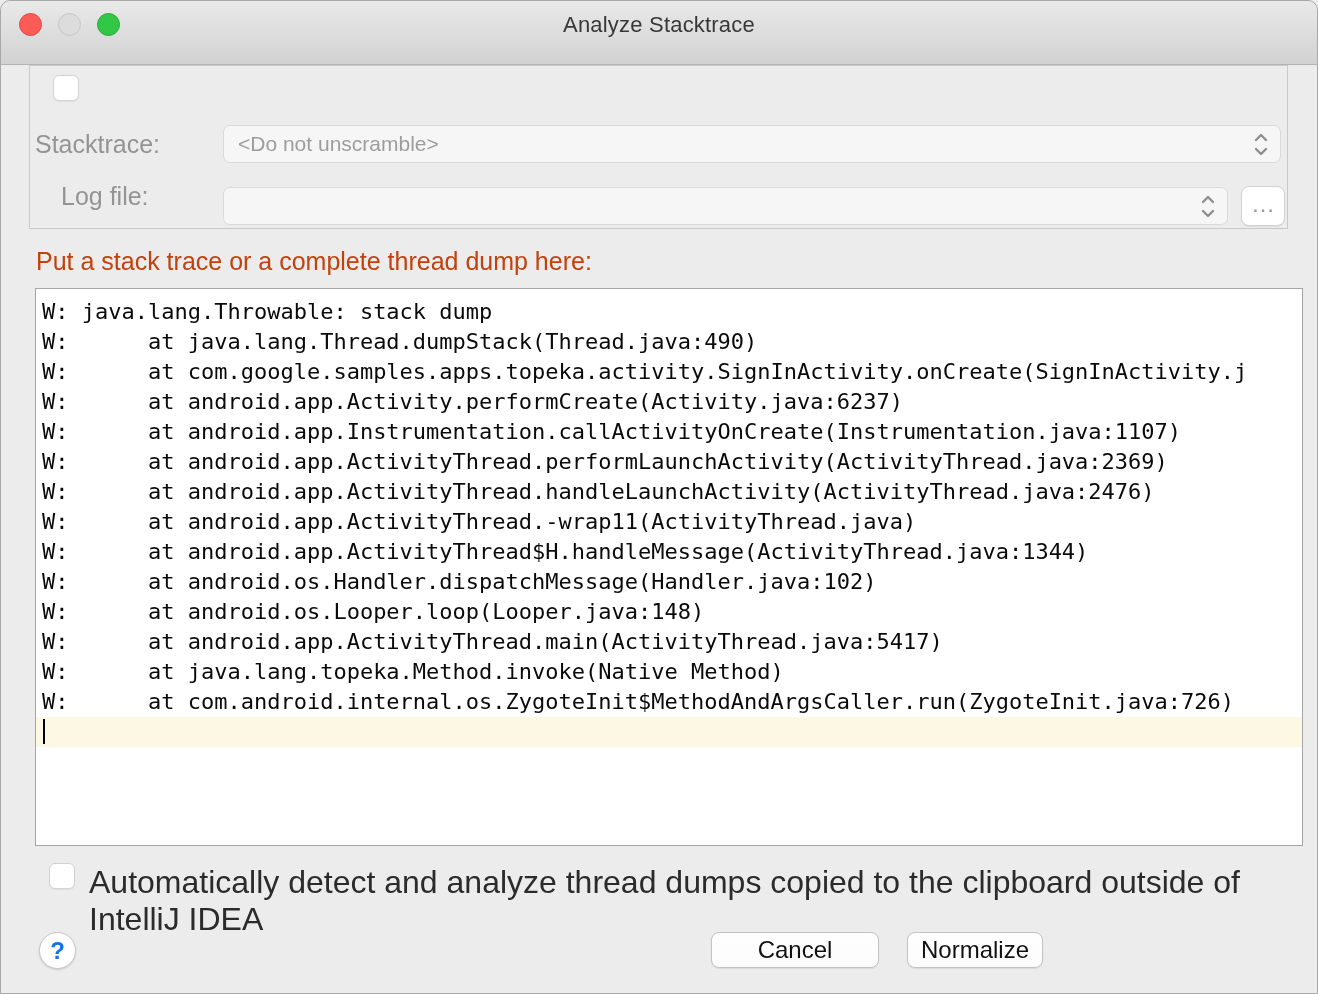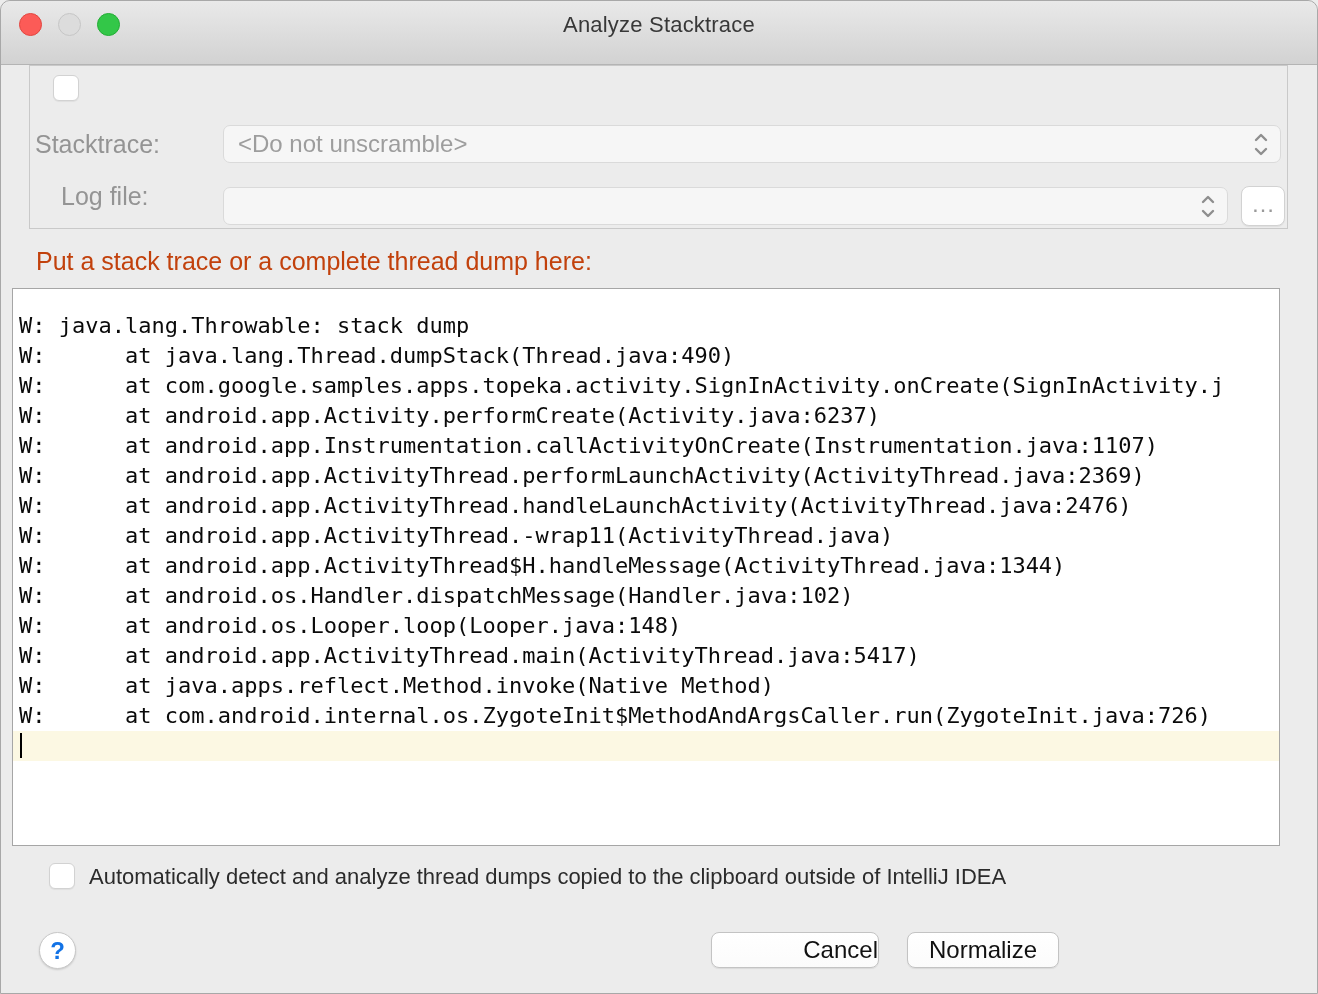--- a/index.html
+++ b/index.html
@@ -37,66 +37,66 @@
   }
   .cb1 { left:52px; top:74px; }
   .lbl-disabled { color:#949494; font-size:25px; }
   .unscramble-label { position:absolute; left:90px; top:73px; }
   .unscramble-label .mn { text-decoration:underline; text-underline-offset:4px; }
   .unscrambler-label { position:absolute; left:34px; top:129px; }
   .logfile-label     { position:absolute; left:34px; top:181px;margin-left:26px; }
   .combo {
     position:absolute; height:38px; background:#f6f6f6;
     border:1px solid #dadada; border-radius:7px;
-    font-size:24px; color:#9d9d9d; line-height:36px; padding-left:14px;
+    font-size:21px; color:#9d9d9d; line-height:36px; padding-left:14px;
     overflow:hidden; white-space:nowrap;
   }
   .combo1 { left:222px; top:124px; width:1058px; }
   .combo2 { left:222px; top:186px; width:1005px; }
   .spinner { position:absolute; right:10px; top:5px; width:18px; height:28px; }
   .browse-btn {
     position:absolute; left:1240px; top:185px; width:44px; height:40px;
     background:#ffffff; border:1px solid #d2d2d2; border-radius:8px;
     color:#9a9a9a; font-size:24px; text-align:center; line-height:34px;
     box-shadow:0 1px 1px rgba(0,0,0,0.06);
   }
 
   
   .prompt { position:absolute; left:35px; top:246px; font-size:25px; color:#c2410c; }
   .editor {
-    position:absolute; left:11px; top:287px; width:1268px; height:558px;
+    position:absolute; left:34px; top:287px; width:1268px; height:558px;
     background:#ffffff; border:1px solid #a6a6a6; overflow:hidden;
     font-family:"DejaVu Sans Mono", monospace; font-size:22px; line-height:30px;
-    color:#0a0a0a; padding-top:22px;
+    color:#0a0a0a; padding-top:8px;
   }
   .code-line { white-space:pre; padding-left:6px; height:30px; }
   .code-line.hl { background:#fcf8e3; }
   .caret {
     display:inline-block; width:2px; height:25px; background:#000;
     vertical-align:-5px; margin-left:1px;
   }
 
   
   .cb2 { left:48px; top:862px; }
-  .auto-label { position:absolute; left:88px; top:863px; font-size:22px; color:#2b2b2b; }
+  .auto-label { position:absolute; left:88px; top:863px; font-size:32px; color:#2b2b2b; }
   .help-btn {
     position:absolute; left:38px; top:931px; width:37px; height:37px;
     background:#ffffff; border:1px solid #c8c8c8; border-radius:50%;
     color:#1273e6; font-size:24px; font-weight:bold; text-align:center; line-height:35px;
     box-shadow:0 1px 2px rgba(0,0,0,0.15);
   }
   .btn {
     position:absolute; top:931px; height:36px; border-radius:8px;
     background:linear-gradient(#ffffff,#fbfbfb); border:1px solid #c3c3c3;
     font-size:24px; color:#111; text-align:center; line-height:33px;
     box-shadow:0 1px 1px rgba(0,0,0,0.08);
     font-family:"Liberation Sans", sans-serif;
   }
-  .btn-cancel    { left:710px;  width:168px;text-align:right; }
-  .btn-normalize { left:906px;  width:152px; }
+  .btn-cancel    { left:710px;  width:168px; }
+  .btn-normalize { left:906px;  width:136px; }
   .btn-ok {
     left:1099px; width:173px;
     background:linear-gradient(#57a5f8,#1a6bee); border:1px solid #1e65d8;
     color:#ffffff;
   }
   .chev { stroke:#8e8e8e; stroke-width:2.4; fill:none; stroke-linecap:round; stroke-linejoin:round; }
 </style>
 </head>
 <body>
 
@@ -144,21 +144,21 @@
     <div class="code-line">W:      at com.google.samples.apps.topeka.activity.SignInActivity.onCreate(SignInActivity.j</div>
     <div class="code-line">W:      at android.app.Activity.performCreate(Activity.java:6237)</div>
     <div class="code-line">W:      at android.app.Instrumentation.callActivityOnCreate(Instrumentation.java:1107)</div>
     <div class="code-line">W:      at android.app.ActivityThread.performLaunchActivity(ActivityThread.java:2369)</div>
     <div class="code-line">W:      at android.app.ActivityThread.handleLaunchActivity(ActivityThread.java:2476)</div>
     <div class="code-line">W:      at android.app.ActivityThread.-wrap11(ActivityThread.java)</div>
     <div class="code-line">W:      at android.app.ActivityThread$H.handleMessage(ActivityThread.java:1344)</div>
     <div class="code-line">W:      at android.os.Handler.dispatchMessage(Handler.java:102)</div>
     <div class="code-line">W:      at android.os.Looper.loop(Looper.java:148)</div>
     <div class="code-line">W:      at android.app.ActivityThread.main(ActivityThread.java:5417)</div>
-    <div class="code-line">W:      at java.apps.reflect.Method.invoke(Native Method)</div>
+    <div class="code-line">W:      at java.lang.topeka.Method.invoke(Native Method)</div>
     <div class="code-line">W:      at com.android.internal.os.ZygoteInit$MethodAndArgsCaller.run(ZygoteInit.java:726)</div>
     <div class="code-line hl"><span class="caret"></span></div>
   </div>
 
   <span class="cb cb2"></span>
   <div class="auto-label">Automatically detect and analyze thread dumps copied to the clipboard outside of IntelliJ IDEA</div>
 
   <div class="help-btn">?</div>
   <div class="btn btn-cancel">Cancel</div>
   <div class="btn btn-normalize">Normalize</div>

